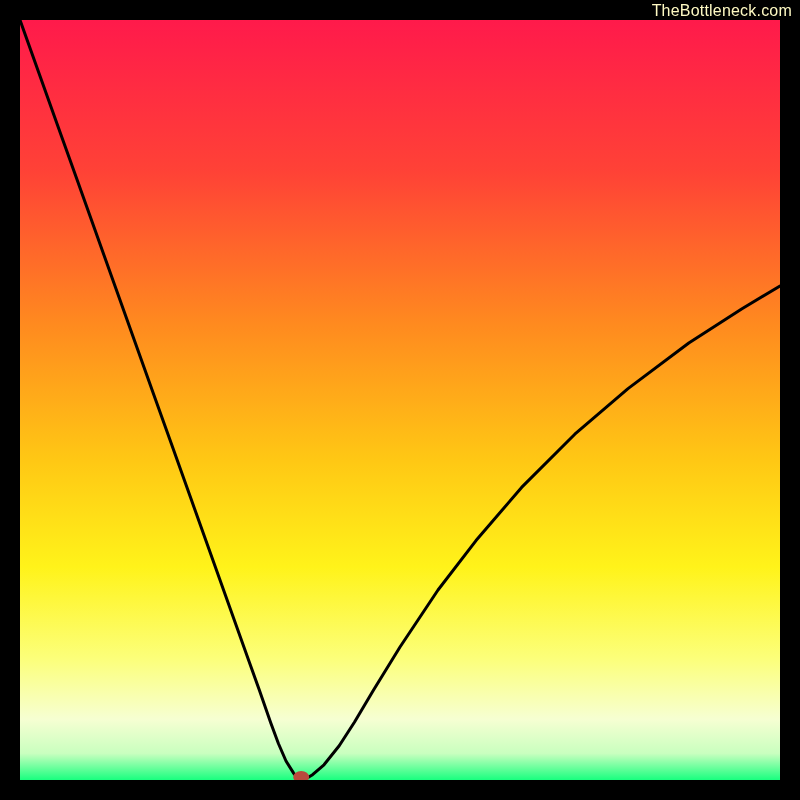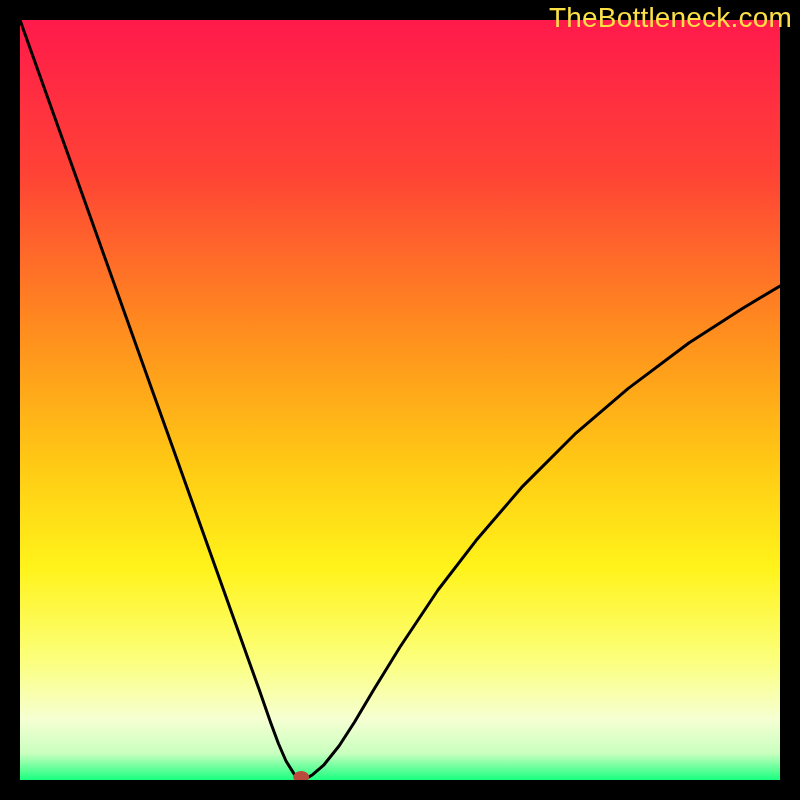--- a/index.html
+++ b/index.html
@@ -23,22 +23,22 @@
     position: absolute;
     left: 0;
     top: 0;
     width: 760px;
     height: 760px;
   }
   .watermark {
     position: absolute;
     top: 2px;
     right: 8px;
-    color: #fde047;
-    font-size: 28px;
+    color: #fef9c3;
+    font-size: 16px;
     font-weight: 500;
     letter-spacing: 0.2px;
   }
   svg {
     display: block;
   }
 </style>
 </head>
 <body>
 

